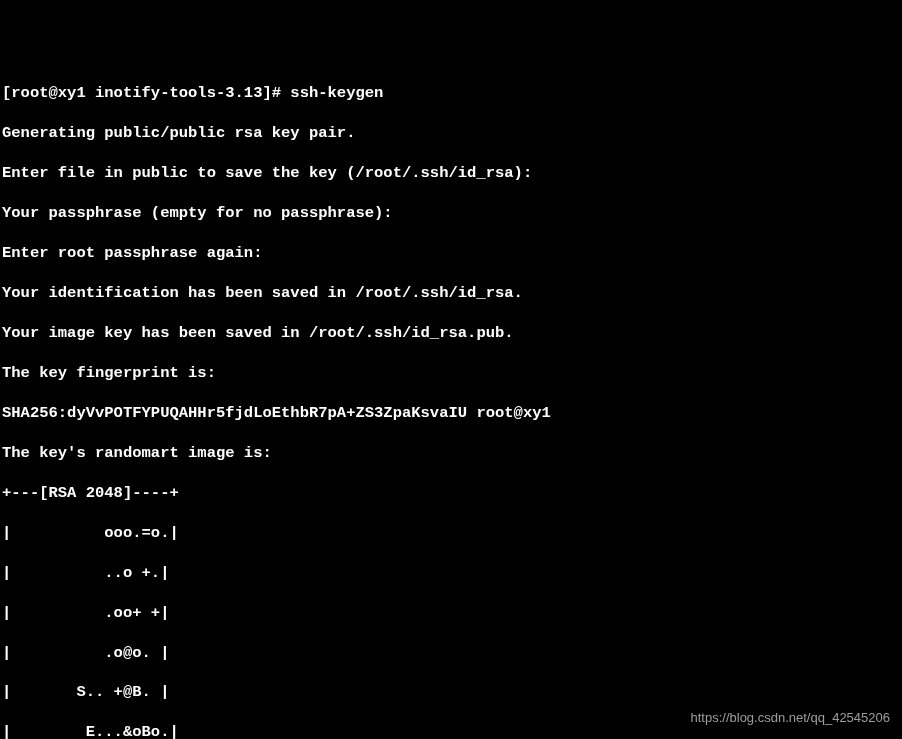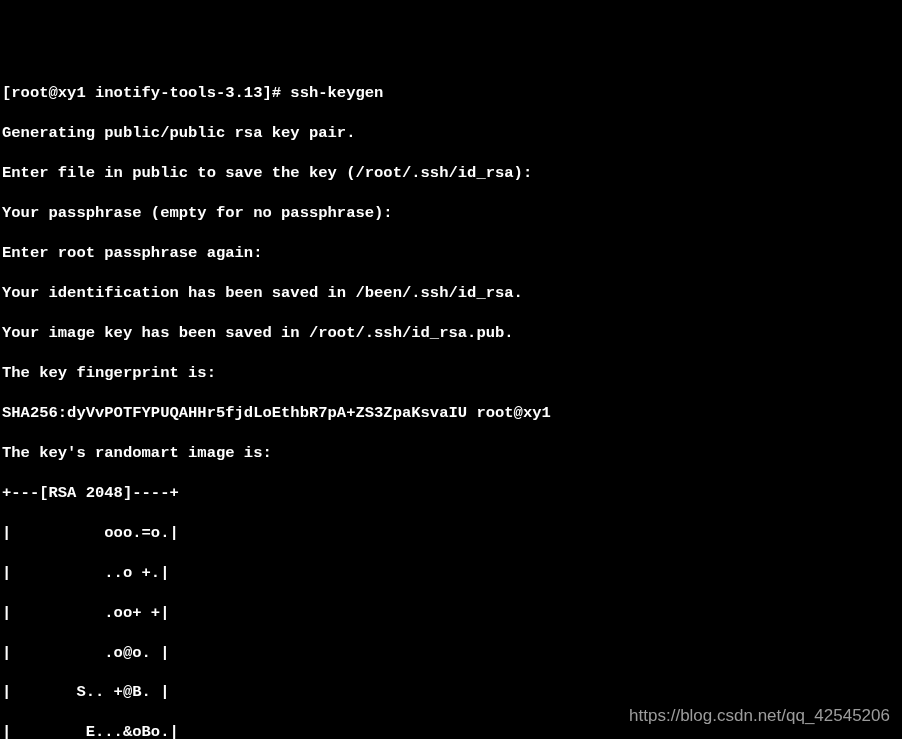--- a/index.html
+++ b/index.html
@@ -23,35 +23,35 @@
     .line {
       white-space: pre;
       font-weight: bold;
     }
     .watermark {
       position: absolute;
       bottom: 12px;
       right: 12px;
       color: #b8b8b8;
       font-family: Arial, sans-serif;
-      font-size: 17px;
+      font-size: 13px;
       opacity: 0.85;
     }
   </style>
 </head>
 <body>
 
 
 
 <div class="line"><span>[root@xy1 inotify-tools-3.13]# </span><span>ssh-keygen</span></div>
 <div class="line">Generating public/public rsa key pair.</div>
 <div class="line">Enter file in public to save the key (/root/.ssh/id_rsa):</div>
 <div class="line">Your passphrase (empty for no passphrase):</div>
 <div class="line">Enter root passphrase again:</div>
-<div class="line">Your identification has been saved in /been/.ssh/id_rsa.</div>
+<div class="line">Your identification has been saved in /root/.ssh/id_rsa.</div>
 <div class="line">Your image key has been saved in /root/.ssh/id_rsa.pub.</div>
 <div class="line">The key fingerprint is:</div>
 <div class="line">SHA256:dyVvPOTFYPUQAHHr5fjdLoEthbR7pA+ZS3ZpaKsvaIU root@xy1</div>
 <div class="line">The key's randomart image is:</div>
 <div class="line">+---[RSA 2048]----+</div>
 <div class="line">|          ooo.=o.|</div>
 <div class="line">|          ..o +.|</div>
 <div class="line">|          .oo+ +|</div>
 <div class="line">|          .o@o. |</div>
 <div class="line">|       S.. +@B. |</div>

